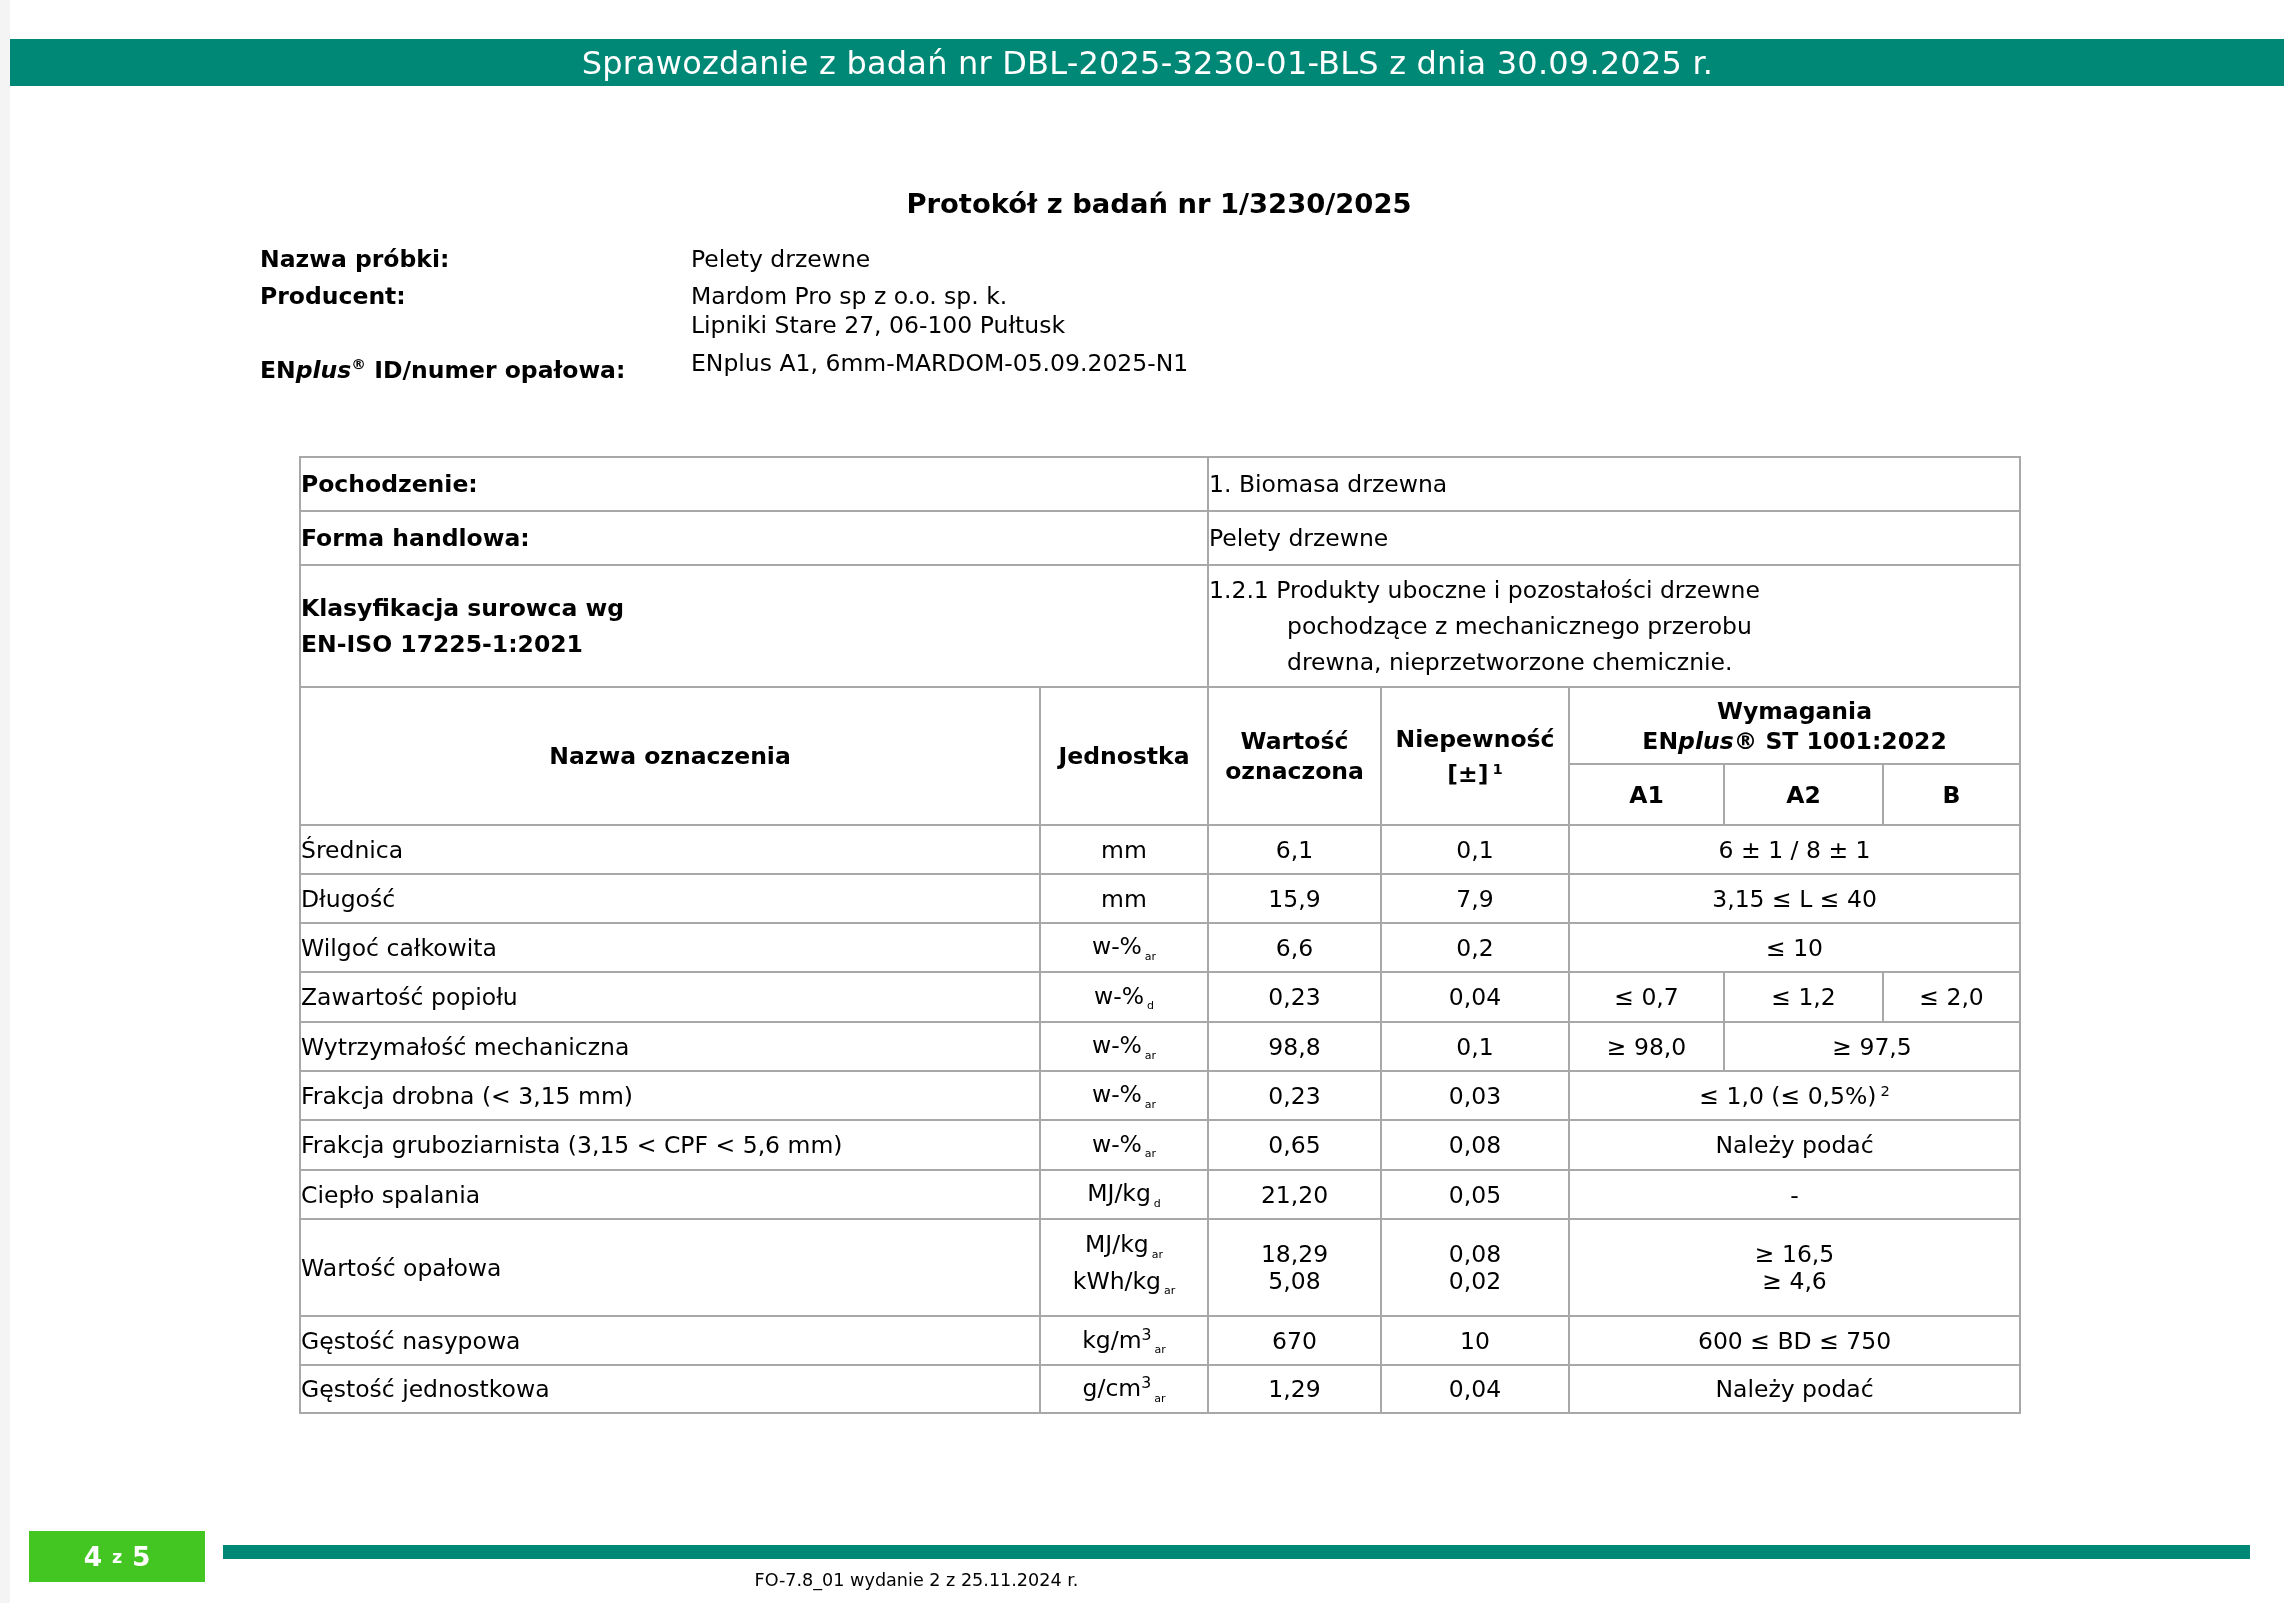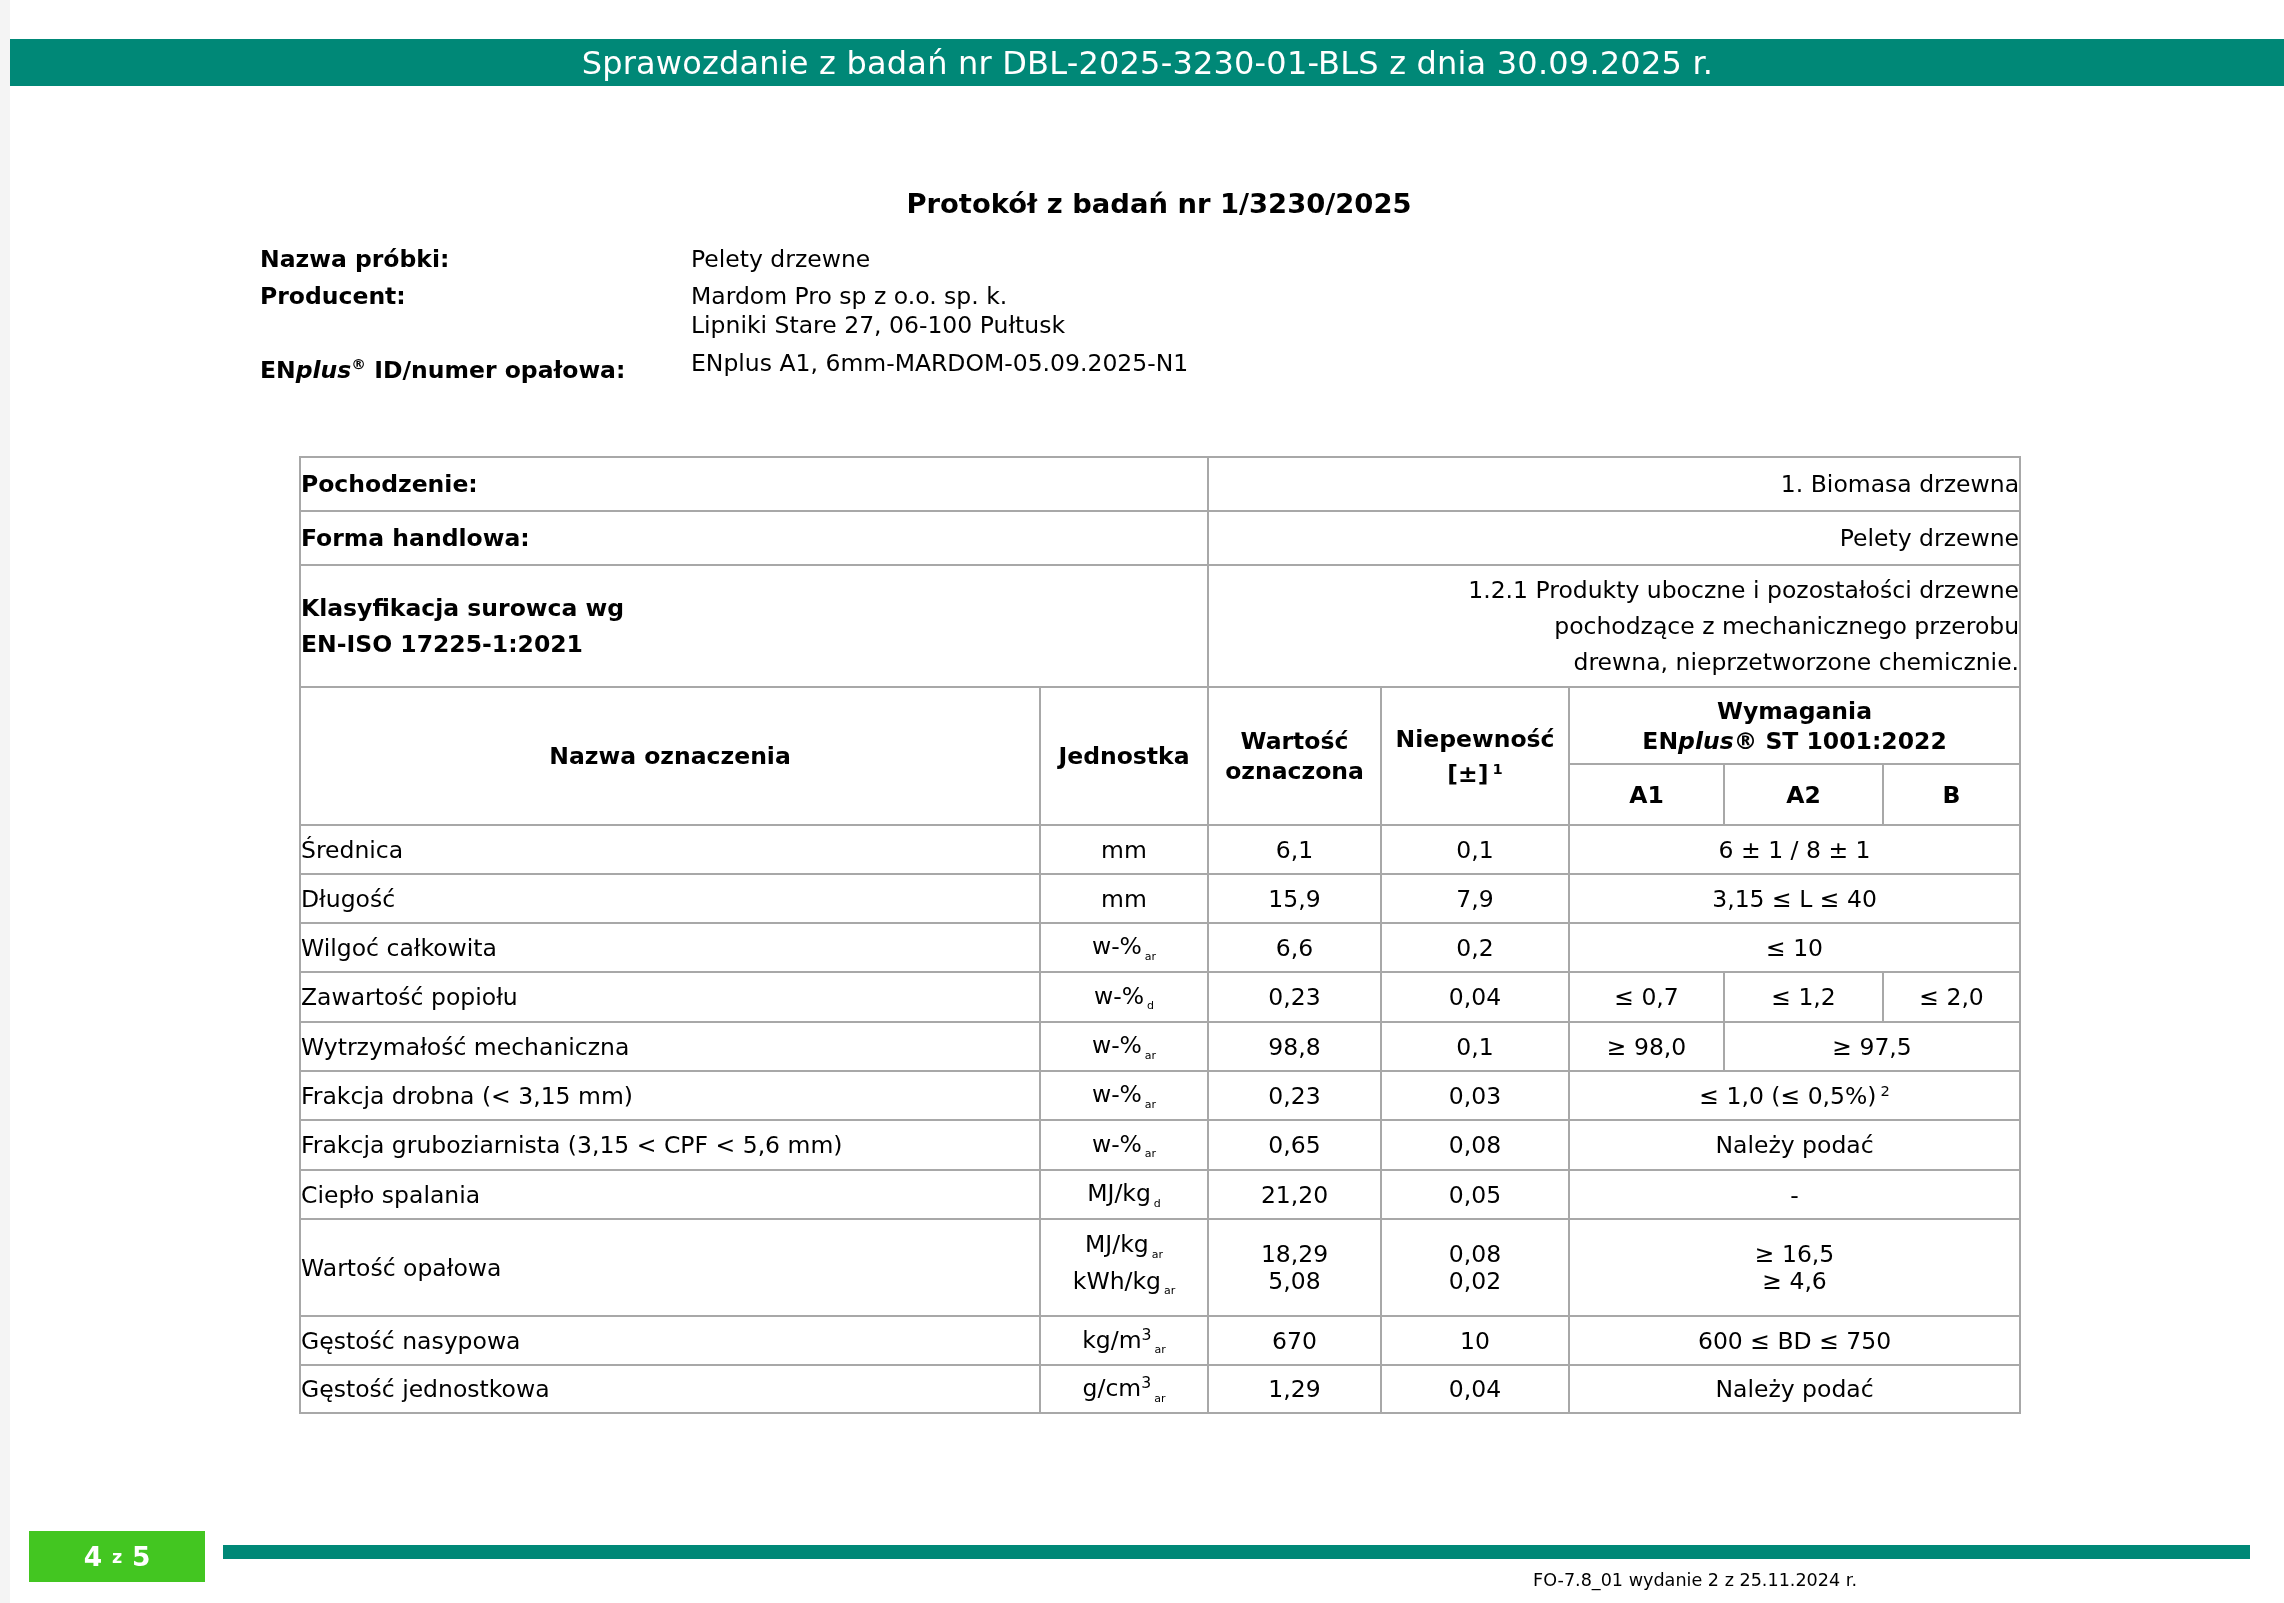--- a/index.html
+++ b/index.html
@@ -20,40 +20,40 @@
   .flabel{position:absolute;left:0;top:0;font-weight:bold;white-space:nowrap;}
   .fvalue{position:absolute;left:431px;top:0;white-space:nowrap;}
   .regsup{font-size:14.7px;vertical-align:8.8px;}
   .it{font-style:italic;}
   
   table.main{position:absolute;left:299px;top:456px;width:1720px;border-collapse:collapse;
     table-layout:fixed;}
   table.main td{border:2px solid #a8a8a8;font-size:23.5px;vertical-align:middle;
     overflow:hidden;padding:0;}
   td.lab{font-weight:bold;text-align:left;padding-left:19.6px;border-radius:11px;}
-  td.ival{text-align:right;padding-left:15.7px;margin-top:25px;}
+  td.ival{text-align:left;padding-left:15.7px;margin-top:25px;}
   td.name{text-align:left;padding-left:19.6px;}
   td.c{text-align:center;}
   td.hd{font-weight:bold;text-align:center;line-height:30px;}
   .small-req{font-size:17.6px;}
   .usup{font-size:15.7px;vertical-align:7.8px;}
   .usub{font-size:11px;vertical-align:-5.9px;margin-left:2.9px;}
   .usup:empty,.usub:empty{display:none;margin:0;}
   .rsup{font-size:14.7px;vertical-align:7.8px;margin-left:3.9px;}
   .hsup{font-size:14.7px;vertical-align:7.8px;margin-left:3.9px;}
   .kl2{padding-left:78px;}
   .klline{line-height:36px;}
   .two-line div{line-height:27px;}
   
   .page-badge{position:absolute;left:29px;top:1531px;width:176px;height:51px;background:#43c621;
     display:flex;align-items:center;justify-content:center;gap:9.8px;color:#fff;font-weight:bold;}
   .page-badge .big{font-size:26.5px;}
   .page-badge .mid{font-size:17.6px;}
   .footer-bar{position:absolute;left:223px;top:1545px;width:2027px;height:13.7px;background:#008877;}
-  .footer-note{position:absolute;left:0;width:1833px;top:1570px;text-align:right;font-size:17.6px;padding-left:24px;}
+  .footer-note{position:absolute;left:0;width:1833px;top:1570px;text-align:center;font-size:17.6px;}
 </style>
 </head>
 <body>
 
 <div class="left-strip"></div>
 
 <div class="banner">
   <span>Sprawozdanie z badań nr DBL-2025-3230-01-BLS z dnia 30.09.2025 r.</span>
 </div>
 

